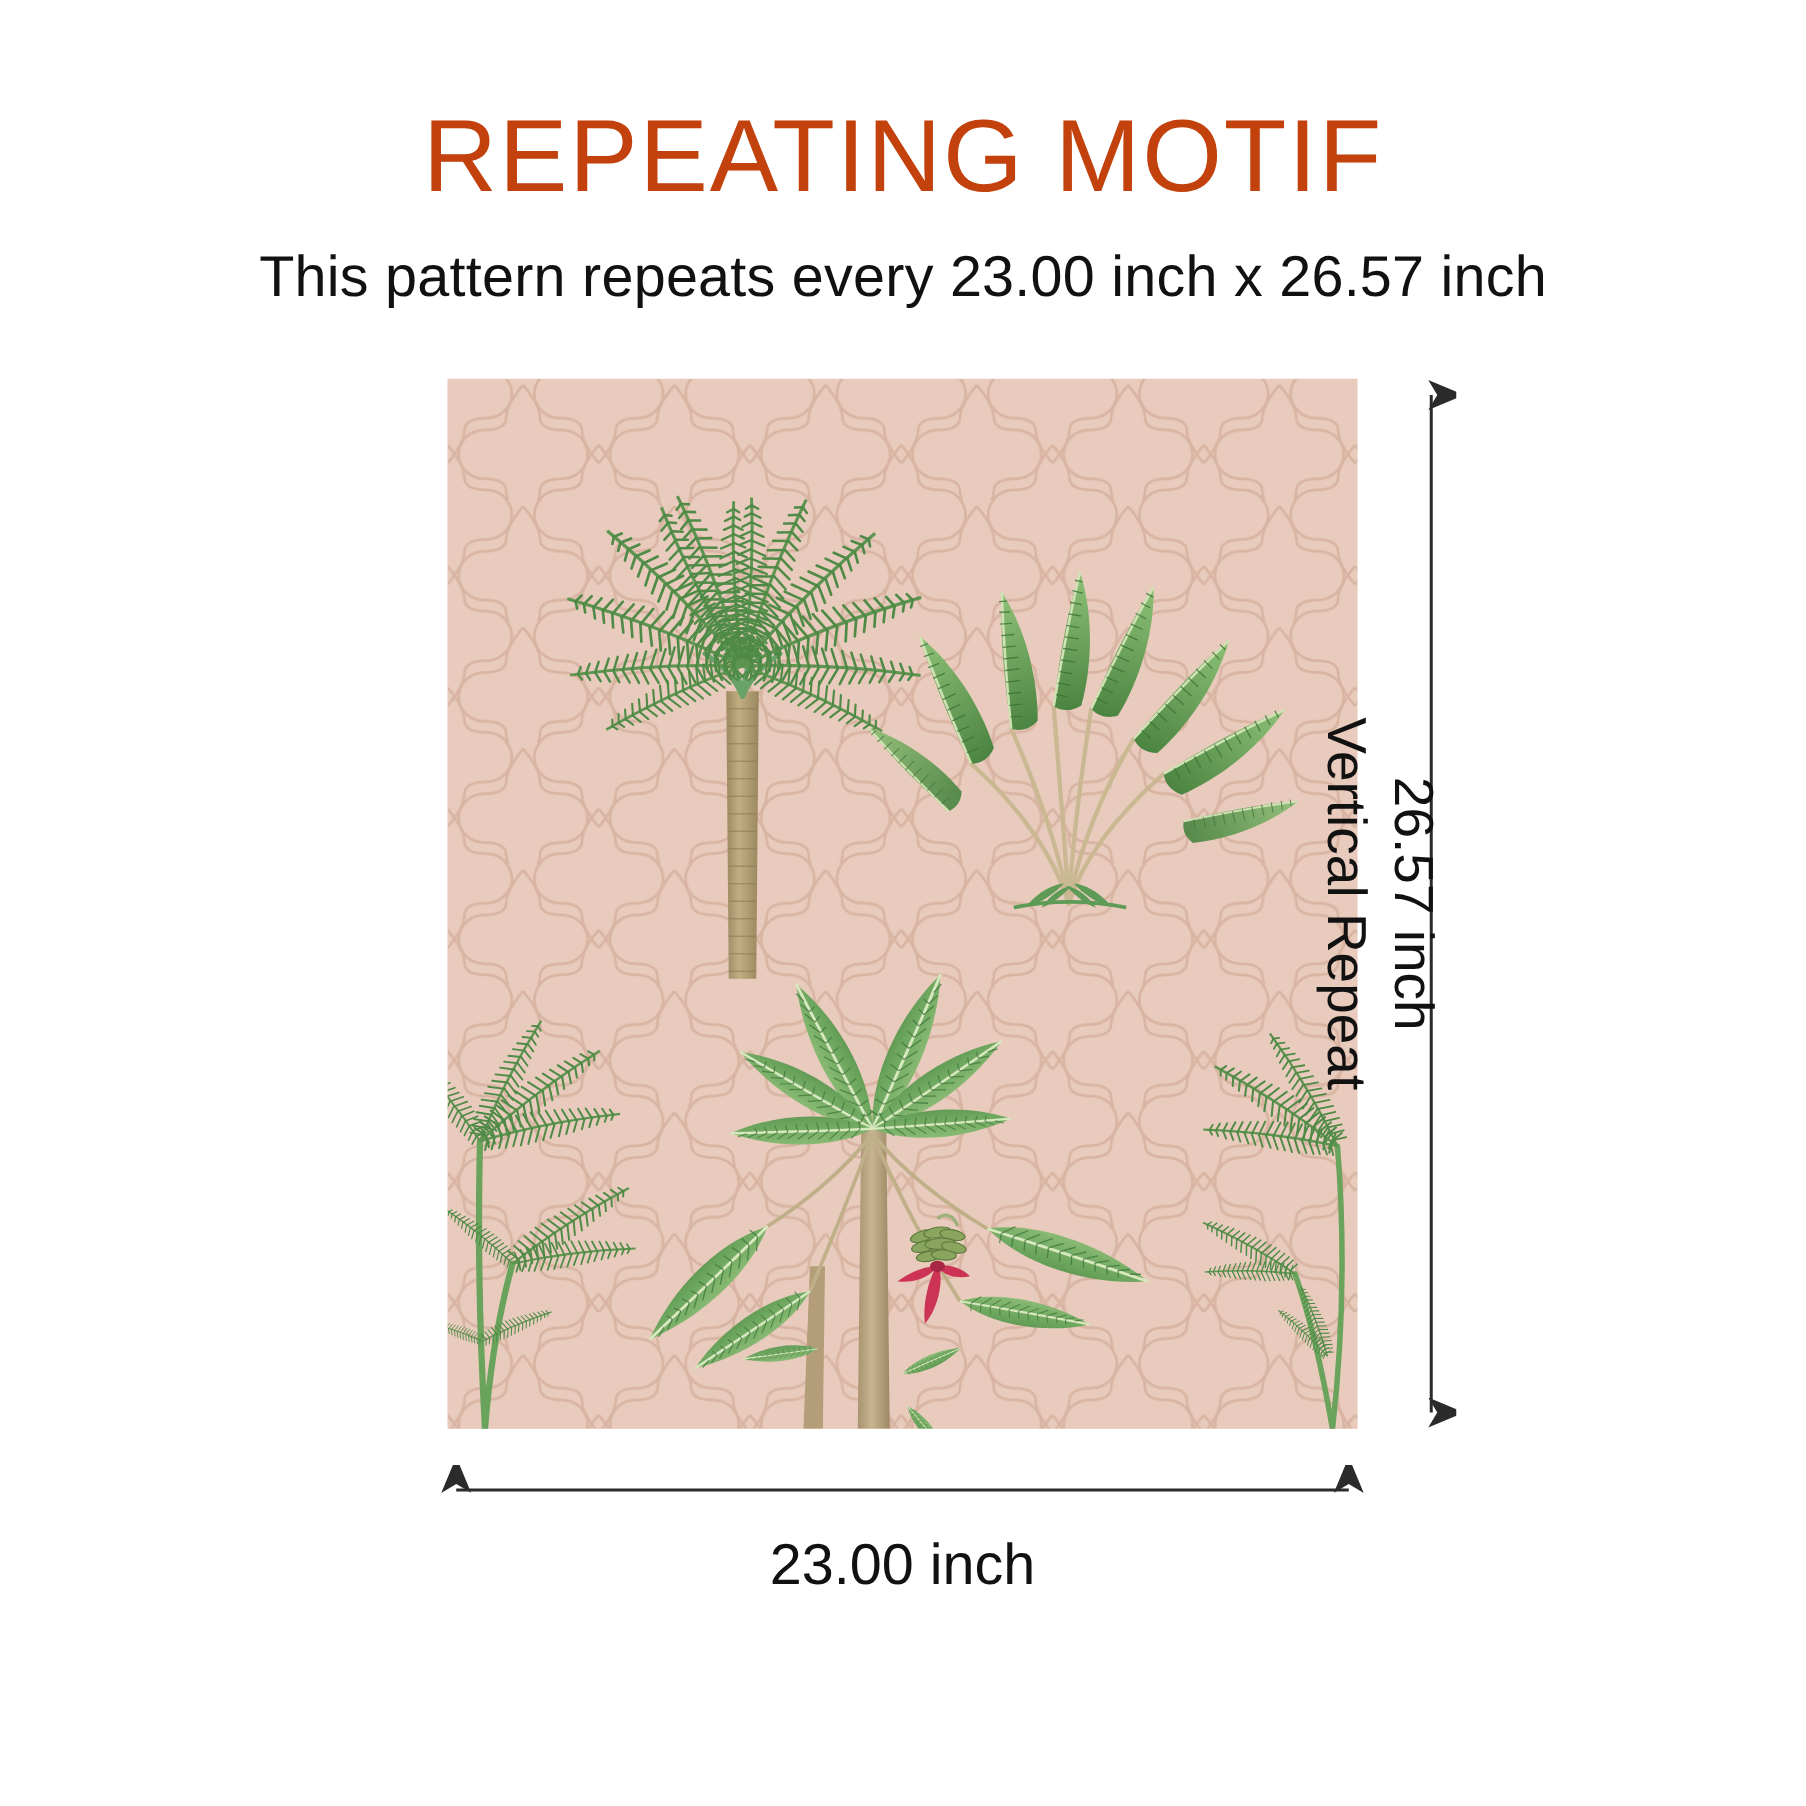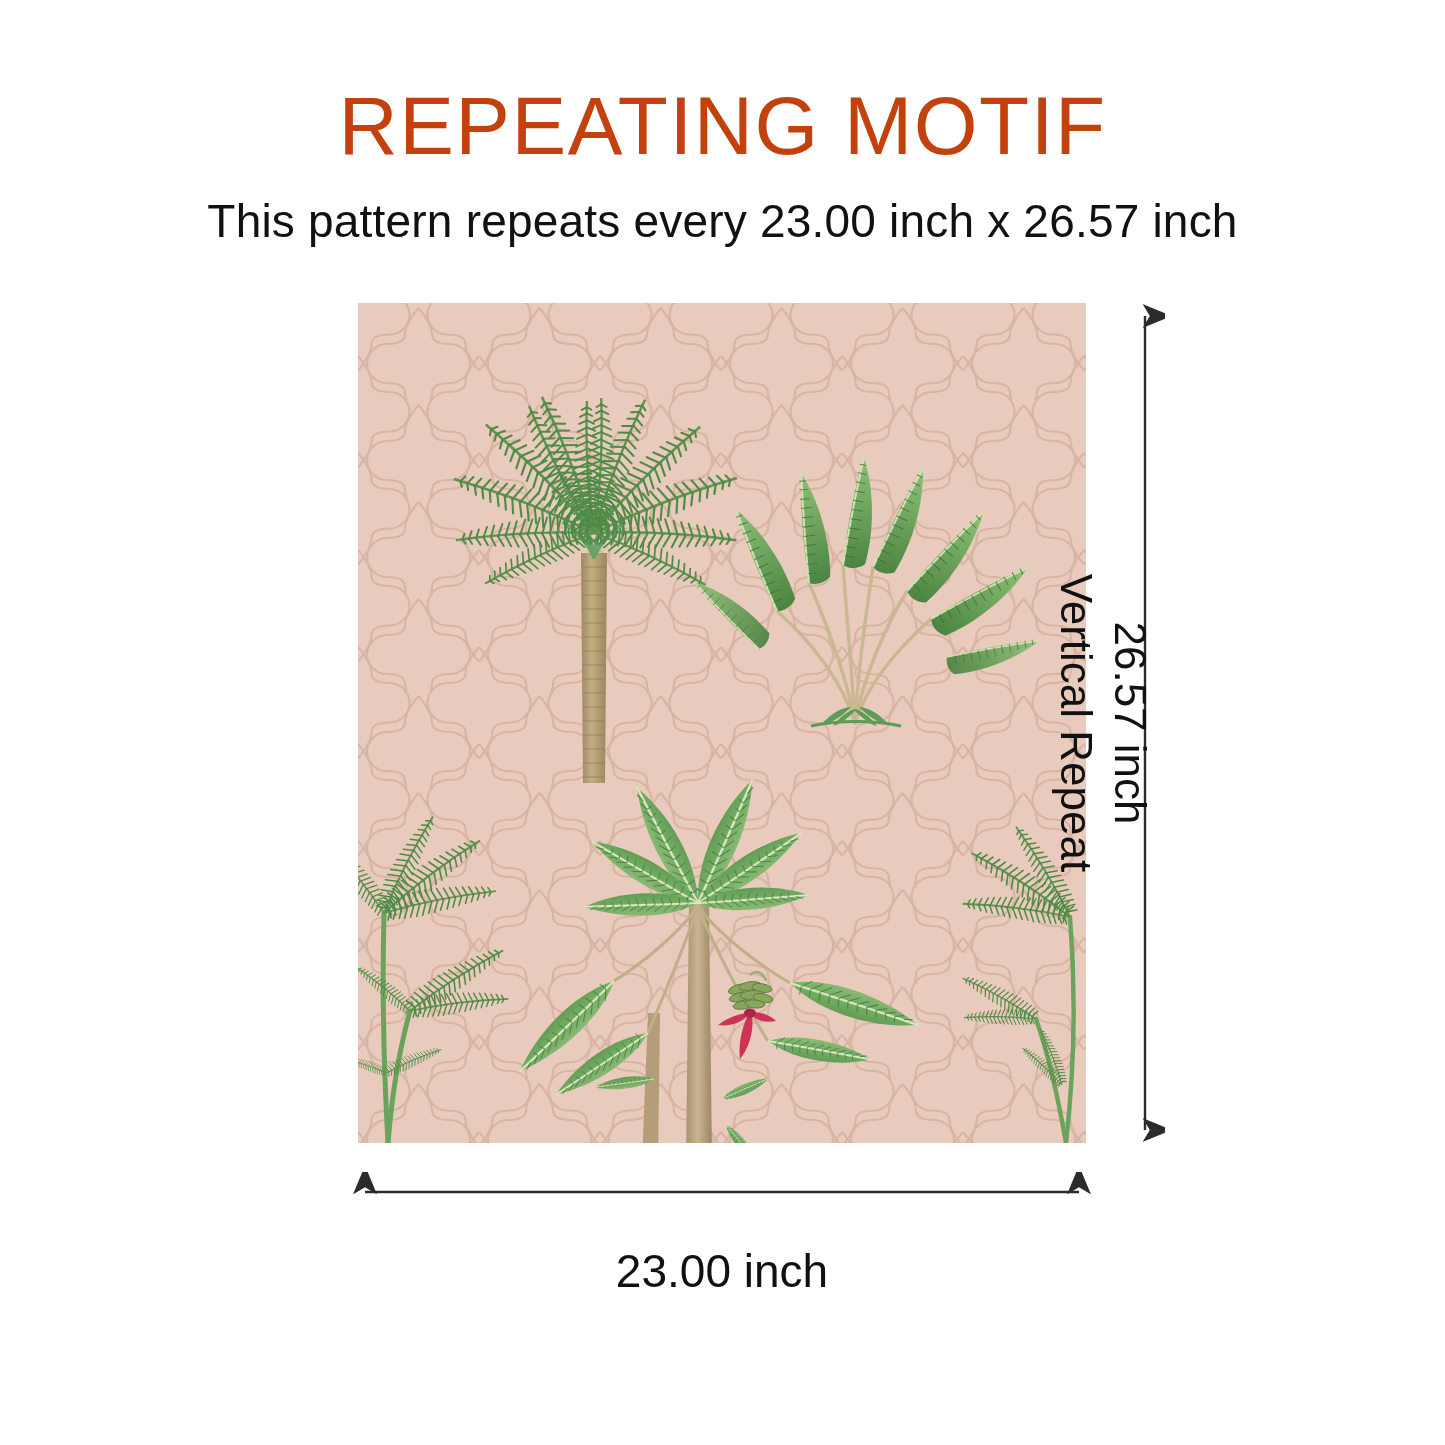--- a/index.html
+++ b/index.html
@@ -73,21 +73,21 @@
   .vlabel .l2{
     font-size:44px;line-height:54px;font-weight:300;white-space:nowrap;
   }
 
   
   .hlabel{
     position:absolute;left:358px;top:1222px;width:728px;
     text-align:center;
   }
   .hlabel div{
-    font-size:46px;line-height:58px;font-weight:300;white-space:nowrap;margin-top:20px;
+    font-size:46px;line-height:58px;font-weight:300;white-space:nowrap;
   }
 </style>
 </head>
 <body>
 
 <div id="root">
 
   <div class="title">REPEATING MOTIF</div>
   <div class="subtitle">This pattern repeats every 23.00 inch x 26.57 inch</div>
 

